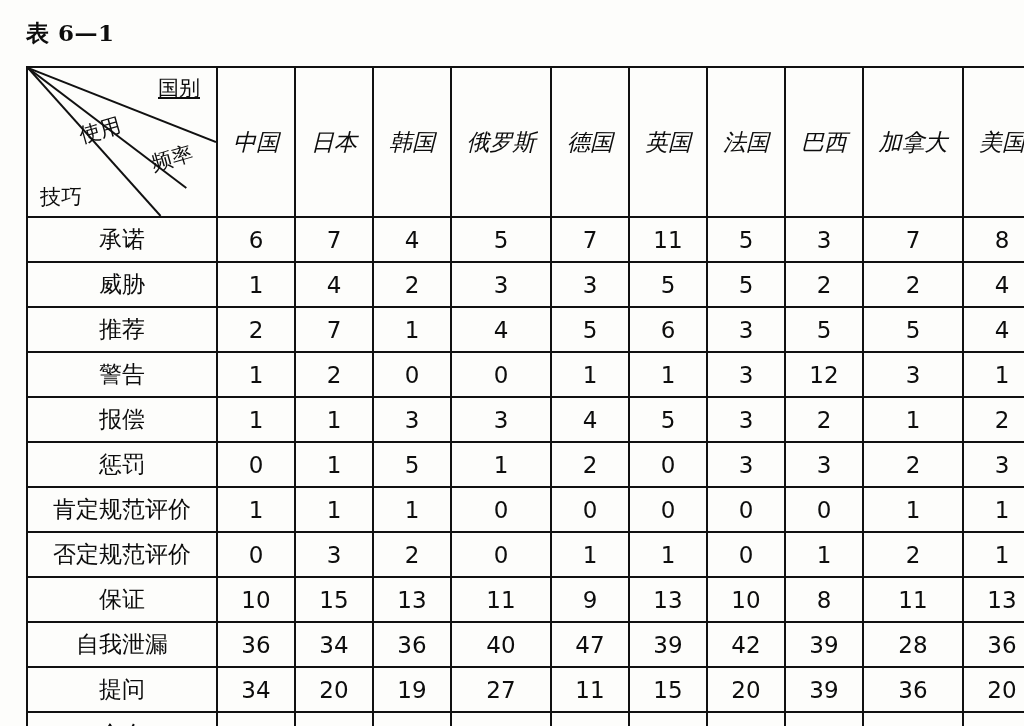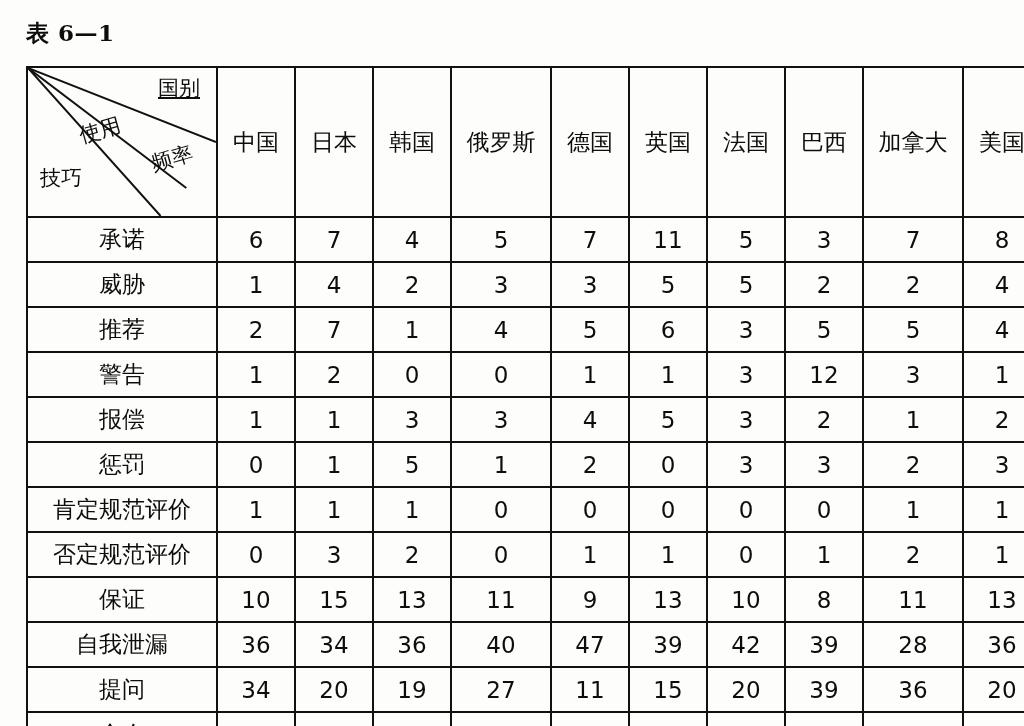--- a/index.html
+++ b/index.html
@@ -86,28 +86,29 @@
     transform: rotate(-16deg);
     transform-origin: left center;
   }
   .lbl-freq {
     top: 86px;
     left: 124px;
     transform: rotate(-16deg);
     transform-origin: left center;
   }
   .lbl-skill {
-    bottom: 27px;
+    bottom: 8px;
     left: 12px;
   }
   th.country {
     font-size: 23px;
     height: 148px;
     vertical-align: middle;
     white-space: nowrap;
+    font-style: italic;
   }
   td.skill {
     text-align: left;
     padding-left: 14px;
     font-size: 23px;
     white-space: nowrap;
   }
   tbody tr {
     height: 45px;
   }

